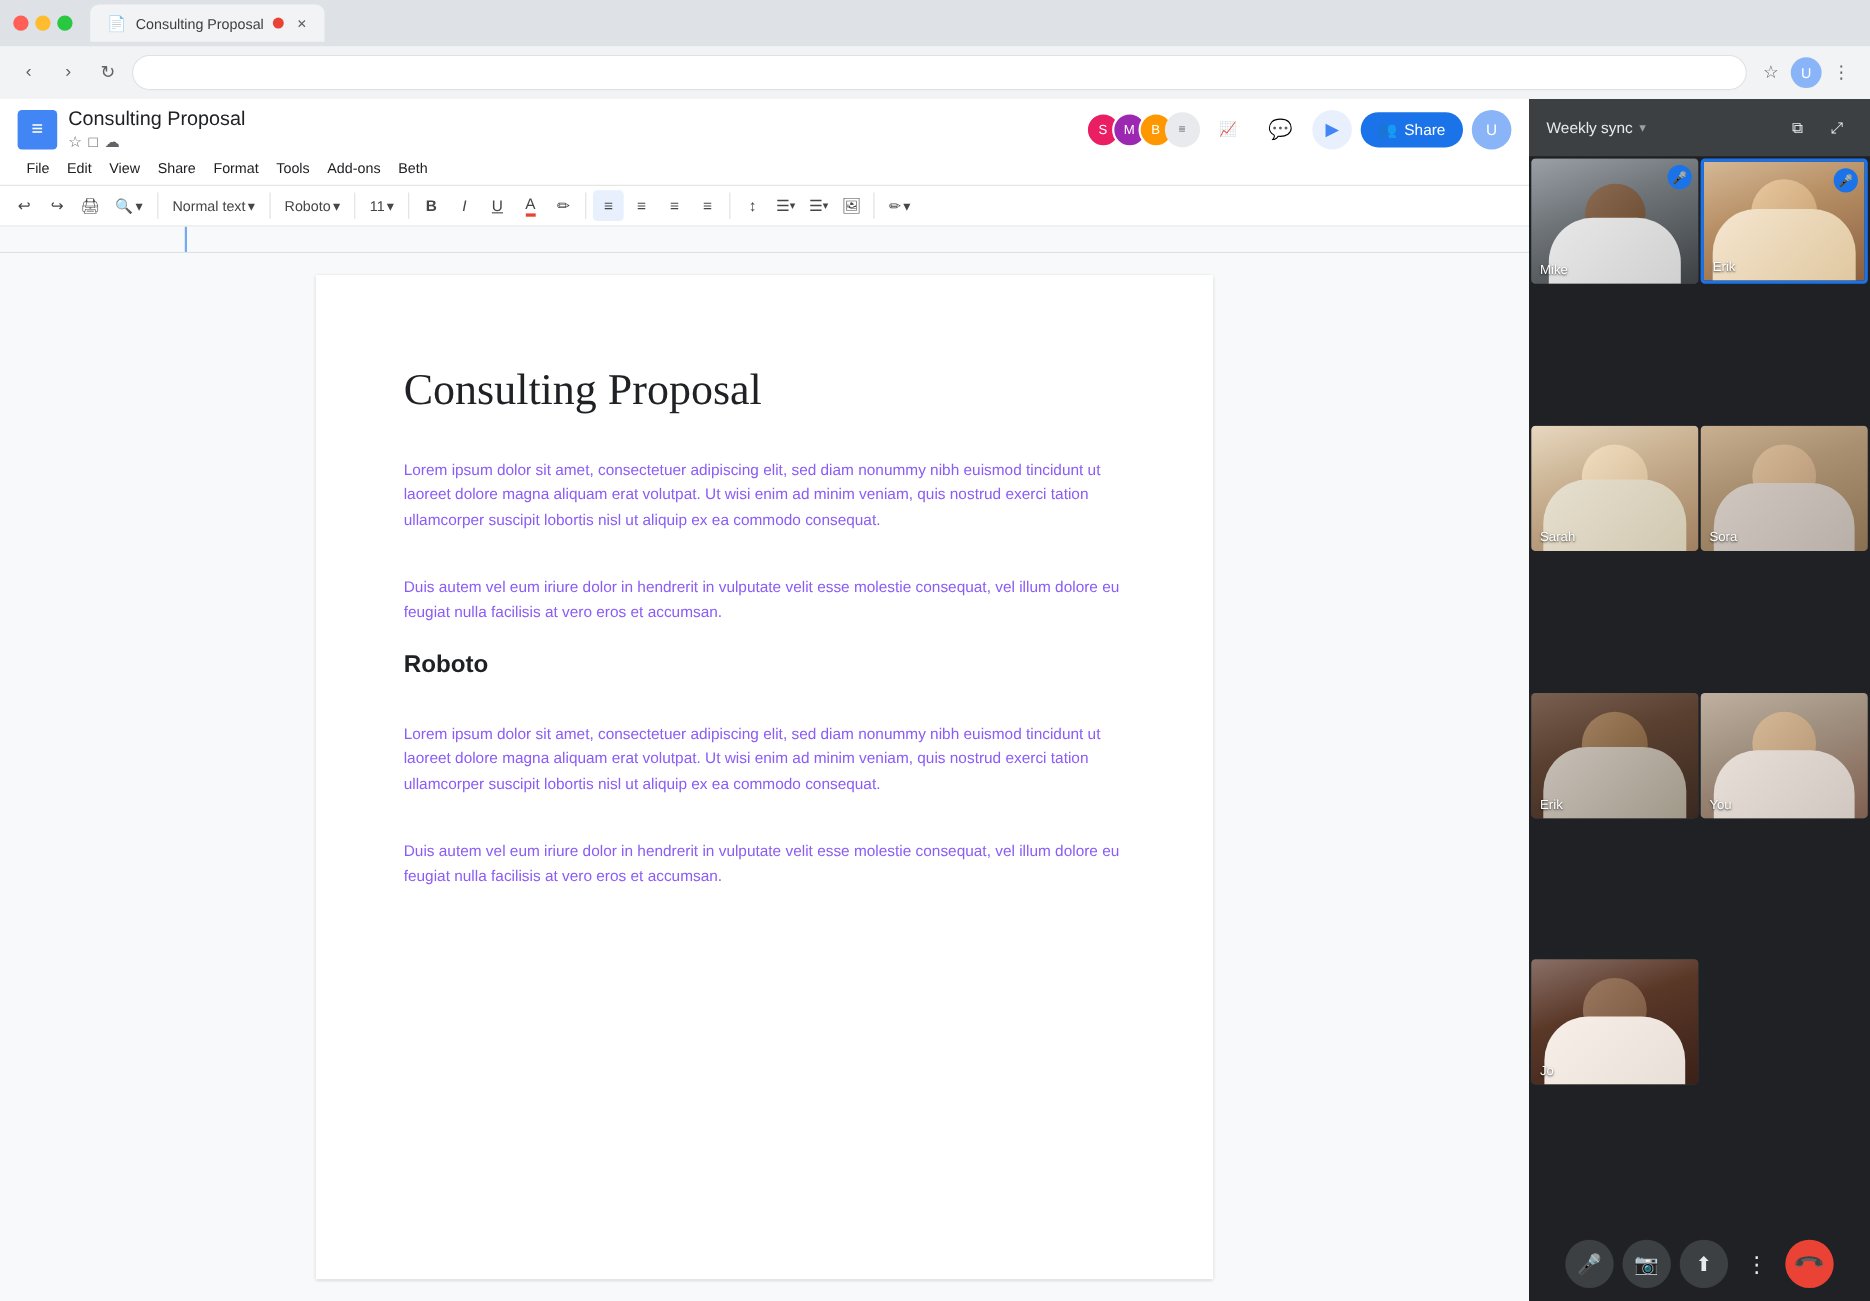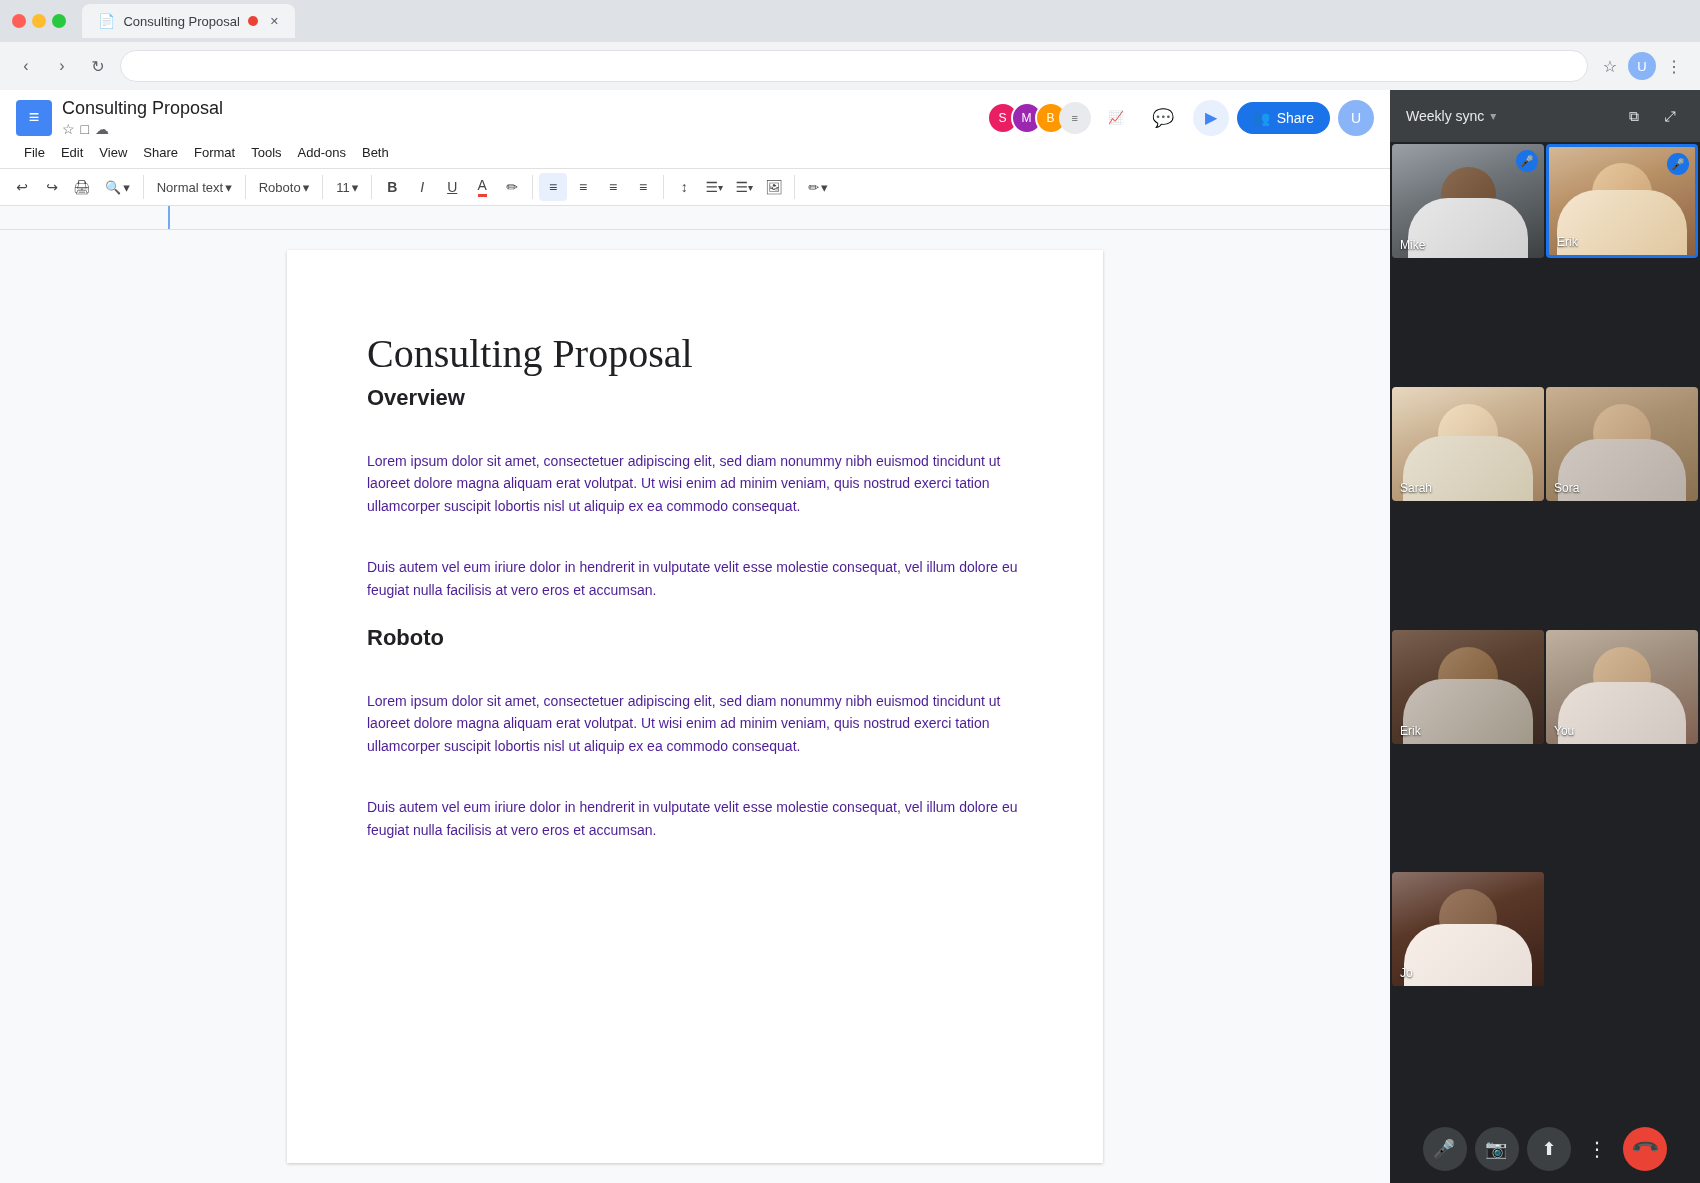--- a/index.html
+++ b/index.html
@@ -233,21 +233,21 @@
     .doc-date {
       font-size: 14px; color: #9aa0a6;
       margin-bottom: 32px;
     }
     .doc-section-title {
       font-size: 22px; font-weight: 600;
       color: #202124; margin-bottom: 12px;
       font-family: 'Arial', sans-serif;
     }
     .doc-paragraph {
-      font-size: 14px; color: #4c1d95;
+      font-size: 14px; color: #8b5cf6;
       line-height: 1.6; margin-bottom: 16px;
       font-family: 'Arial', sans-serif;
       margin-top: 39px;
     }
     .section-gap { margin-bottom: 24px; }
 
     
     .video-sidebar {
       width: 310px;
       background: #202124;
@@ -477,21 +477,20 @@
 
     <div class="ruler">
       <span style="position:absolute;left:168px;top:0;width:2px;height:100%;background:#1a73e8;opacity:0.6;"></span>
     </div>
 
     <div class="docs-content">
       <div class="document-page">
         <h1 class="doc-title">Consulting Proposal</h1>
 
         <div class="section-gap">
-          <h2 class="doc-section-title">Overview</h2>
           <p class="doc-paragraph">Lorem ipsum dolor sit amet, consectetuer adipiscing elit, sed diam nonummy nibh euismod tincidunt ut laoreet dolore magna aliquam erat volutpat. Ut wisi enim ad minim veniam, quis nostrud exerci tation ullamcorper suscipit lobortis nisl ut aliquip ex ea commodo consequat.</p>
           <p class="doc-paragraph">Duis autem vel eum iriure dolor in hendrerit in vulputate velit esse molestie consequat, vel illum dolore eu feugiat nulla facilisis at vero eros et accumsan.</p>
         </div>
 
         <div class="section-gap">
           <h2 class="doc-section-title">Roboto</h2>
           <p class="doc-paragraph">Lorem ipsum dolor sit amet, consectetuer adipiscing elit, sed diam nonummy nibh euismod tincidunt ut laoreet dolore magna aliquam erat volutpat. Ut wisi enim ad minim veniam, quis nostrud exerci tation ullamcorper suscipit lobortis nisl ut aliquip ex ea commodo consequat.</p>
           <p class="doc-paragraph">Duis autem vel eum iriure dolor in hendrerit in vulputate velit esse molestie consequat, vel illum dolore eu feugiat nulla facilisis at vero eros et accumsan.</p>
         </div>
       </div>

